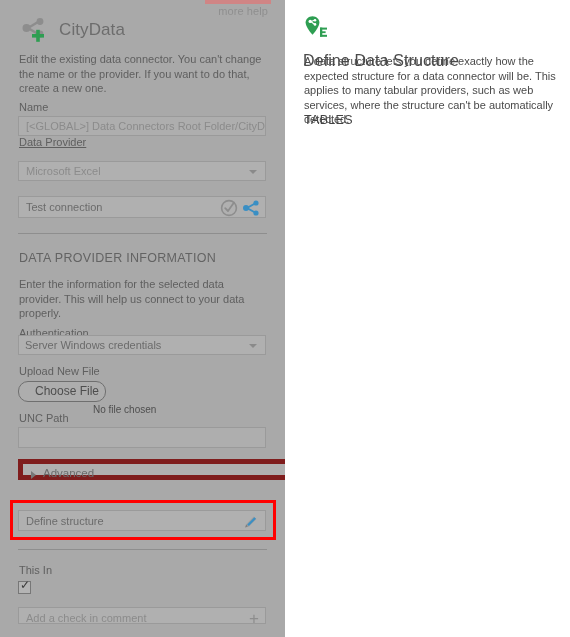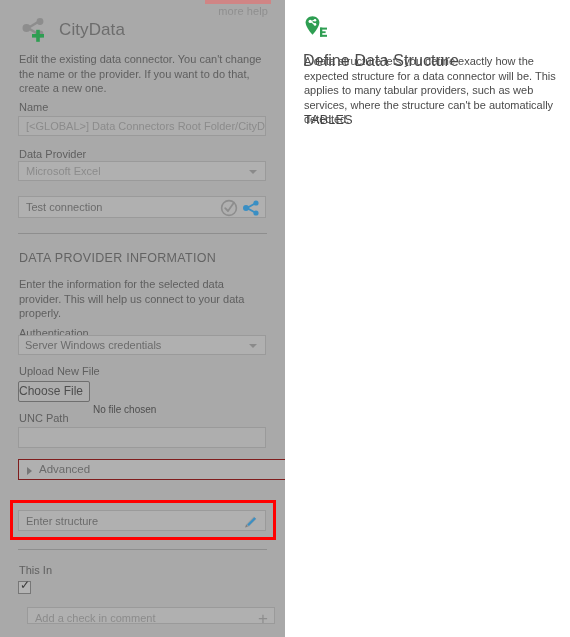--- a/index.html
+++ b/index.html
@@ -138,40 +138,40 @@
     color: #5f5f5f;
   }
 
   
   #choose-file {
     position: absolute;
     left: 18px; top: 381px;
     box-sizing: border-box;
     border: 1px solid #6f6f6f;
     background: #adadad;
-    border-radius: 2px;
+    border-radius: 10px;
     font-size: 12px;
     color: #4e4e4e;
-    padding: 2px 6px 3px 0;
+    padding: 2px 6px 3px 16px;
     font-family: "Liberation Sans", sans-serif;
   }
   #no-file {
     position: absolute;
     left: 93px; top: 404px;
     font-size: 10px;
     color: #4e4e4e;
   }
 
   
   #advanced {
     position: absolute;
     left: 18px; top: 459px;
     width: 278px; height: 21px;
     box-sizing: border-box;
-    border: 1px solid #7f1d1d;
+    border: 5px solid #7f1d1d;
     background: #b0b0b0;
   }
   #advanced .tri {
     position: absolute; left: 8px; top: 7px;
     width: 0; height: 0;
     border-top: 4px solid transparent;
     border-bottom: 4px solid transparent;
     border-left: 5px solid #777;
   }
   #advanced .lbl {
@@ -217,21 +217,21 @@
     box-sizing: border-box;
     border: 1px solid #777;
     background: #b4b4b4;
   }
   #checkin-box .tick {
     position: absolute; left: 1px; top: -3px;
     font-size: 12px; color: #3c3c3c; line-height: 13px;
   }
   #comment-ctl {
     position: absolute;
-    left: 27px; top: 607px;
+    left: 18px; top: 607px;
     width: 248px; height: 17px;
     box-sizing: border-box;
     border: 1px solid #9a9a9a;
     background: #b0b0b0;
   }
   #comment-ctl .lbl {
     position: absolute; left: 7px; top: 4px;
     font-size: 11px; color: #8b8b8b;
   }
   .plus-glyph {
@@ -300,21 +300,21 @@
       </svg>
     </span>
     <span class="title">CityData</span>
   </div>
 
   <div id="left-desc">Edit the existing data connector. You can't change the name or the provider. If you want to do that, create a new one.</div>
 
   <div class="field-label" style="top:101px;">Name</div>
   <div class="ctl" style="top:116px;">[&lt;GLOBAL&gt;] Data Connectors Root Folder/CityData</div>
 
-  <div class="field-label" style="top:148px;">Data Provider</div>
+  <div class="field-label" style="top:136px;text-decoration:underline;">Data Provider</div>
   <div class="ctl sel" style="top:161px;">
     <span>Microsoft Excel</span>
     <span class="caret"></span>
   </div>
 
   <div id="test-conn">
     <span class="lbl">Test connection</span>
     <span class="icons">
       <span>
         <svg width="20" height="20" viewBox="0 0 20 20" xmlns="http://www.w3.org/2000/svg">
@@ -351,21 +351,21 @@
 
   <div class="field-label" style="top:412px;">UNC Path</div>
   <div class="ctl" style="top:427px;height:21px;"></div>
 
   <div id="advanced">
     <span class="tri"></span>
     <span class="lbl">Advanced</span>
   </div>
 
   <div id="define-structure">
-    <span class="lbl">Enter structure</span>
+    <span class="lbl">Define structure</span>
     <span class="pencil">
       <svg width="18" height="18" viewBox="0 0 18 18" xmlns="http://www.w3.org/2000/svg">
         <path d="M3 14.6 L4.2 11.2 L11.8 3.6 L14.4 6.2 L6.8 13.8 Z" fill="#9f9f9f"></path>
         <path d="M5.2 11.4 L12.4 4.2 L14 5.8 L6.8 13 Z" fill="#3a8fc4"></path>
         <path d="M3.2 14.4 L4.2 11.6 L5.8 13.2 Z" fill="#7d7d7d"></path>
       </svg>
     </span>
   </div>
   <div id="define-highlight"></div>
 

